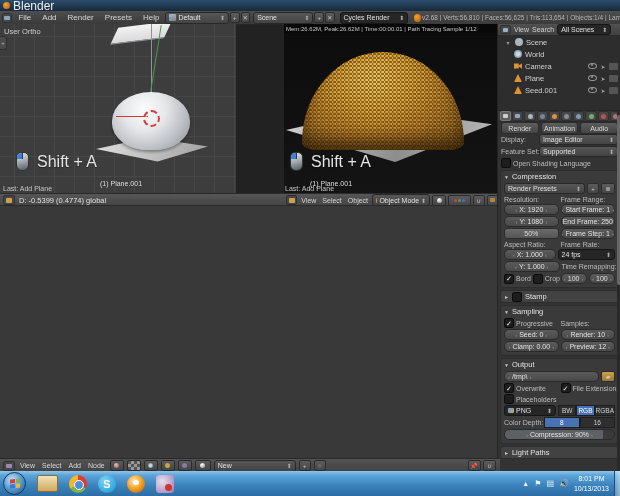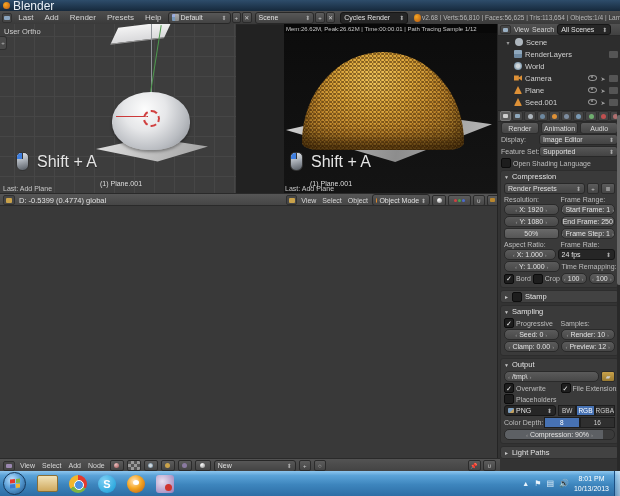--- a/index.html
+++ b/index.html
@@ -57,21 +57,21 @@
 
 <div class="r flex" style="left:0;top:0;width:620px;height:11px;background:linear-gradient(#2e4d6b,#16293c);padding-left:3px;gap:3px;">
   <div style="width:7px;height:7px;border-radius:50%;background:radial-gradient(circle at 35% 35%,#f5a623,#c15d12);"></div>
   <span style="font-size:12px;color:#e8eef5;">Blender</span>
 </div>
 
 <div class="r flex" style="left:0;top:11px;width:620px;height:13px;background:linear-gradient(#4e4e4e,#3a3a3a);border-bottom:1px solid #262626;gap:1px;padding-left:2px;">
   <div class="micon">
       <div class="dot" style="background:#8aa5c0;width:6px;height:4px;border-radius:1px;"></div>
     </div>
-  <span class="menu">Last</span>
+  <span class="menu">File</span>
   <span class="menu">Add</span>
   <span class="menu">Render</span>
   <span class="menu">Presets</span>
   <span class="menu">Help</span>
   <div class="dd" style="width:66px;height:10px;">
     <span style="width:7px;height:7px;background:
       linear-gradient(#9ad 50%,#79b 50%) left/3px 7px no-repeat,linear-gradient(#aaa,#888);border-radius:1px;"></span>
     <span>Default</span>
   </div>
   <div class="sq" style="width:9px;">+</div>
@@ -192,27 +192,20 @@
     <div class="dd dddark" style="width:46px;height:9px;">
       <span>All Scenes</span>
     </div>
   </div>
   <div class="orow">
     <span class="mini">▾</span>
     <div class="oicosq" style="background:#aeb6bd;border-radius:50%;"></div>
     <span>Scene</span>
   </div>
   <div class="orow" style="padding-left:16px;">
-    <div class="oicosq" style="background:linear-gradient(#8fa8bd 50%,#6d88a0 50%);"></div>
-    <span>RenderLayers</span>
-    <div class="oside">
-        <div class="mini" style="background:#555;border-radius:1px;width:9px;"></div>
-      </div>
-  </div>
-  <div class="orow" style="padding-left:16px;">
     <div class="oicosq" style="background:radial-gradient(circle,#cfd6da 30%,#7d97ab 70%);border-radius:50%;"></div>
     <span>World</span>
   </div>
   <div class="orow" style="padding-left:16px;">
     <div class="oicosq" style="background:#de9137;clip-path:polygon(0 20%,60% 20%,60% 45%,100% 15%,100% 85%,60% 55%,60% 80%,0 80%);"></div>
     <span>Camera</span>
     <div class="oside">
       <div class="eye"></div>
       <span class="mini">➤</span>
       <div class="mini" style="background:#555;border-radius:1px;width:9px;"></div>

